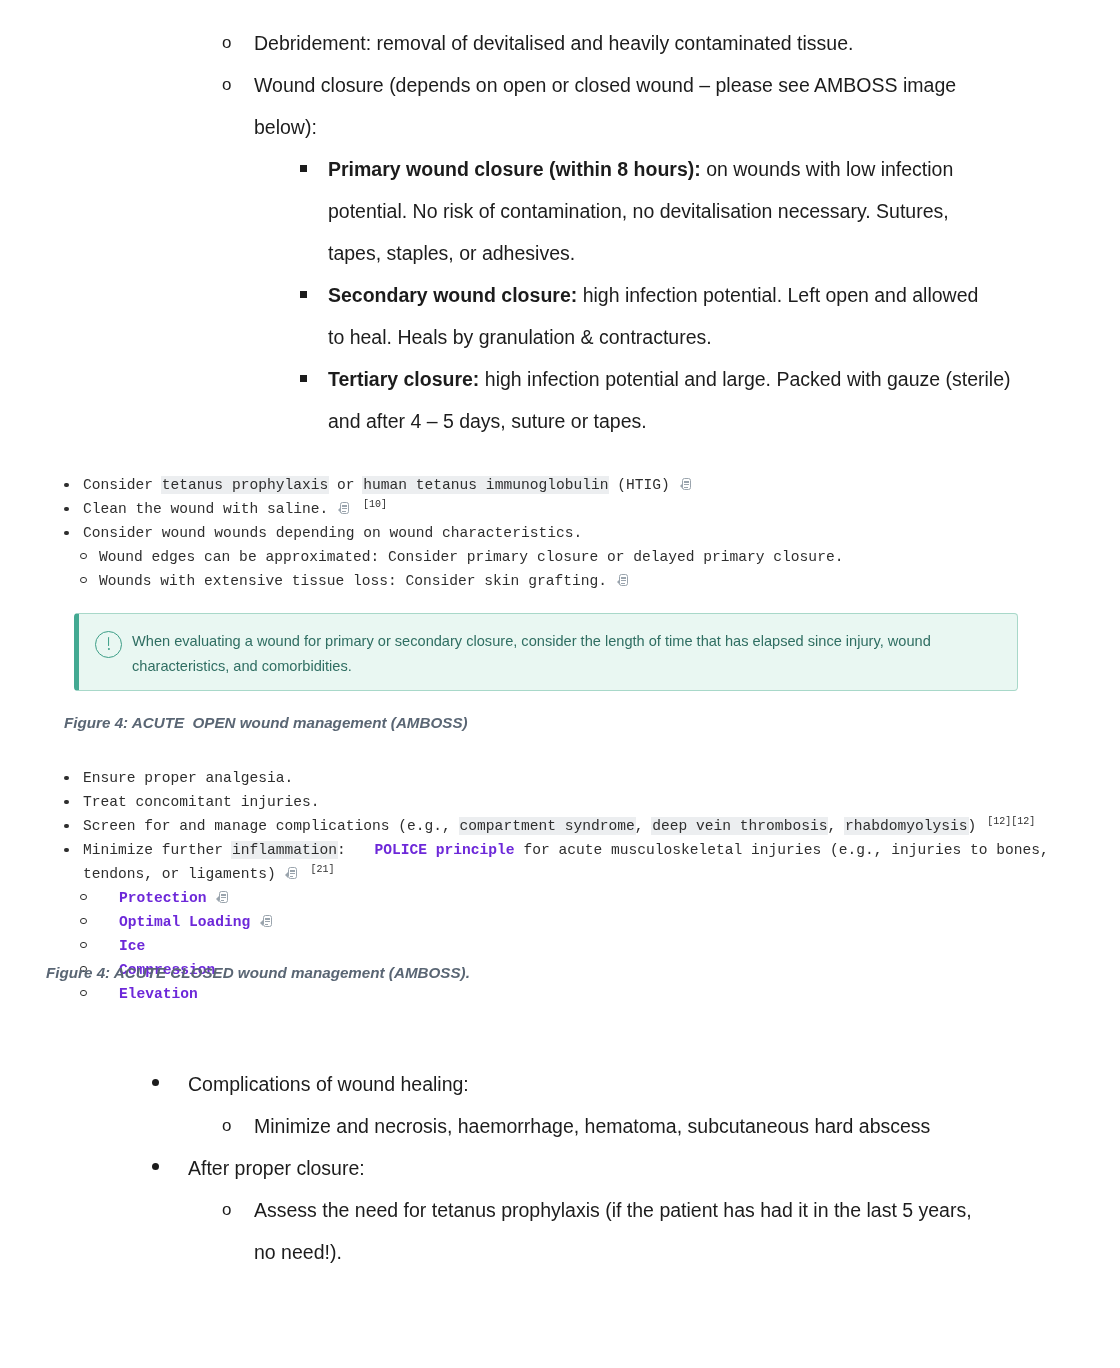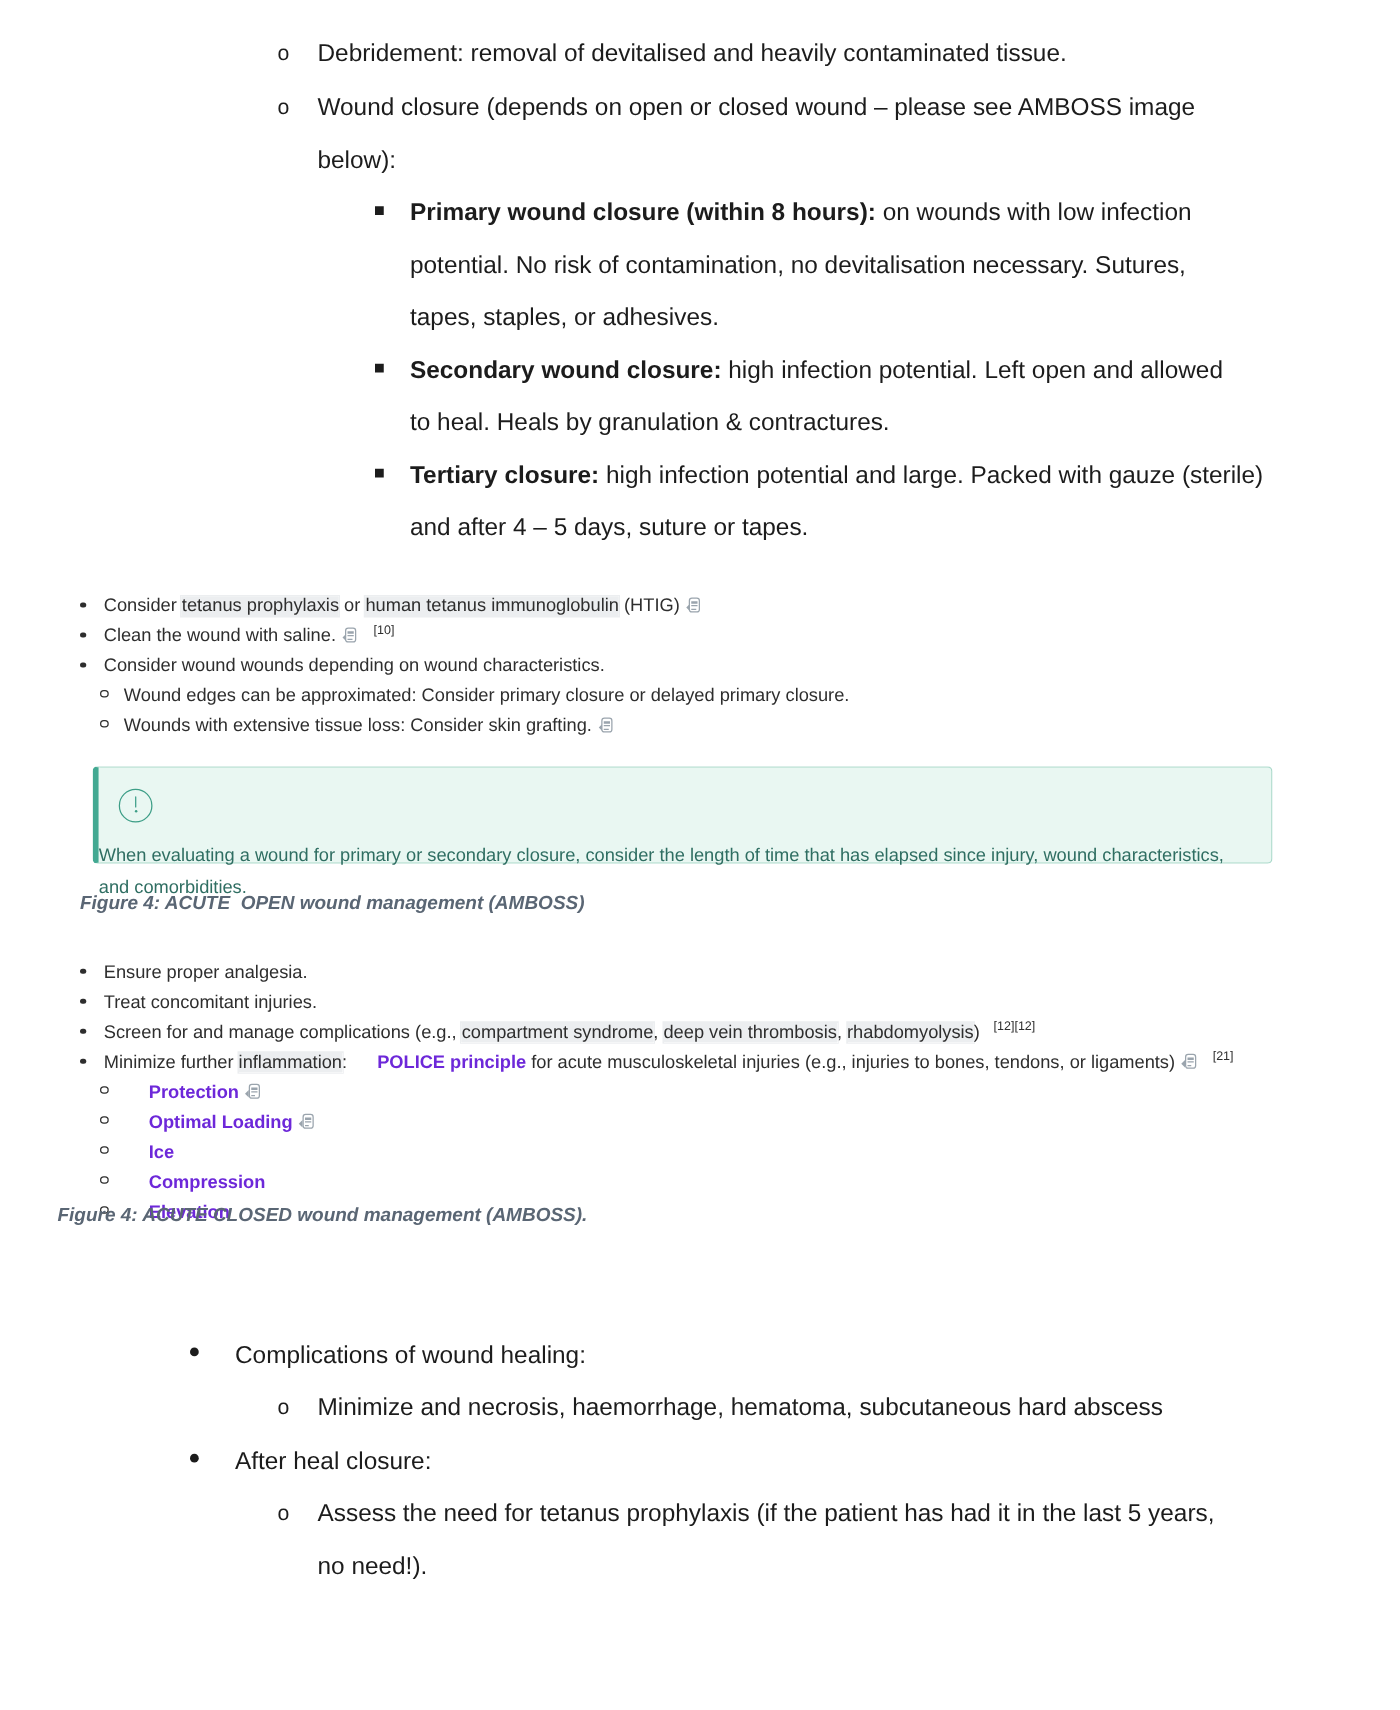--- a/index.html
+++ b/index.html
@@ -79,21 +79,21 @@
   
   .sm-list { position: absolute; }
   .sm-item {
     display: flex;
     align-items: flex-start;
     font-size: 14.6px;
     line-height: 24px;
     color: #2e2e2e;
   }
   .sm-item .marker { flex: 0 0 auto; }
-  .sm-item .body { flex: 1 1 auto; }
+  .sm-item .body { flex: 1 1 auto; font-family: Liberation Mono, monospace; }
 
   .sm-disc { width: 19px; }
   .sm-disc::before {
     content: "";
     display: inline-block;
     width: 4.5px;
     height: 4.5px;
     border-radius: 50%;
     background: #2e2e2e;
     position: relative;
@@ -166,21 +166,20 @@
   
   .callout {
     position: absolute;
     box-sizing: border-box;
     background: #e9f7f2;
     border: 1px solid #a8d8c9;
     border-left: 5px solid #43a992;
     border-radius: 4px;
     display: flex;
     align-items: flex-start;
-    flex-direction: column;
   }
   .callout .ico {
     flex: 0 0 auto;
     margin: 17px 10px 0 16px;
     width: 25px; height: 25px;
     border: 1.8px solid #3d9e87;
     border-radius: 50%;
     position: relative;
   }
   .callout .ico .bar {
@@ -339,21 +338,21 @@
     <span class="body">Complications of wound healing:</span>
   </div>
 
   <div class="lg-item" style="margin-left:70px;">
     <span class="marker mk-circle"></span>
     <span class="body">Minimize and necrosis, haemorrhage, hematoma, subcutaneous hard abscess</span>
   </div>
 
   <div class="lg-item">
     <span class="marker mk-disc"></span>
-    <span class="body">After heal closure:</span>
+    <span class="body">After proper closure:</span>
   </div>
 
 
   <div class="lg-item" style="margin-left:70px; width:760px;justify-content:space-between;">
     <span class="marker mk-circle"></span>
     <span class="body">Assess the need for tetanus prophylaxis (if the patient has had it in the last 5 years, no need!).</span>
   </div>
 </div>
 
 </body></html>

